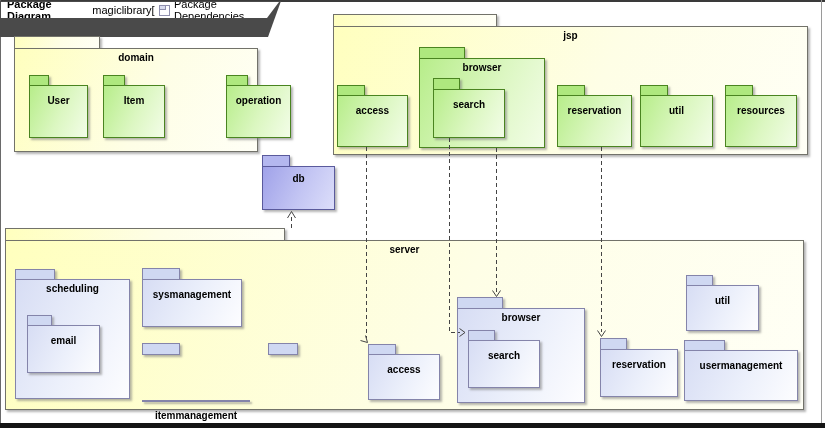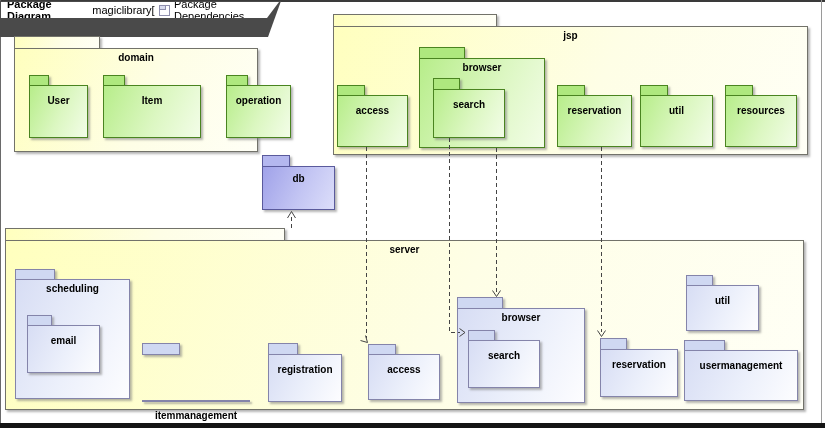--- a/index.html
+++ b/index.html
@@ -64,21 +64,21 @@
     <div class="bd" style="top:12px;">
       <div class="lbl">domain</div>
     </div>
   </div>
   <div class="pkg green leaf" style="left:29px;top:75px;width:59px;height:63px;">
     <div class="tab" style="width:20px;height:11px;"></div>
     <div class="bd" style="top:10px;">
       <div class="lbl">User</div>
     </div>
   </div>
-  <div class="pkg green leaf" style="left:103px;top:75px;width:62px;height:63px;padding-left:36px;">
+  <div class="pkg green leaf" style="left:103px;top:75px;width:62px;height:63px;">
     <div class="tab" style="width:22px;height:11px;"></div>
     <div class="bd" style="top:10px;">
       <div class="lbl">Item</div>
     </div>
   </div>
   <div class="pkg green leaf" style="left:178px;top:75px;width:65px;height:63px;margin-left:48px;">
     <div class="tab" style="width:22px;height:11px;"></div>
     <div class="bd" style="top:10px;">
       <div class="lbl">operation</div>
     </div>
@@ -145,31 +145,34 @@
     <div class="bd" style="top:10px;">
       <div class="lbl">scheduling</div>
     </div>
   </div>
   <div class="pkg blue leaf" style="left:27px;top:315px;width:73px;height:58px;">
     <div class="tab" style="width:25px;height:11px;"></div>
     <div class="bd" style="top:10px;">
       <div class="lbl">email</div>
     </div>
   </div>
+  <div class="pkg blue leaf" style="left:142px;top:268px;width:100px;height:59px;">
+    <div class="tab" style="width:38px;height:12px;"></div>
+    <div class="bd" style="top:11px;">
+      <div class="lbl">sysmanagement</div>
+    </div>
+  </div>
   <div class="pkg blue leaf" style="left:142px;top:343px;width:108px;height:59px;">
     <div class="tab" style="width:38px;height:12px;"></div>
     <div class="bd" style="top:11px;margin-top:46px;">
       <div class="lbl">itemmanagement</div>
     </div>
   </div>
   <div class="pkg blue leaf" style="left:268px;top:343px;width:74px;height:59px;">
     <div class="tab" style="width:30px;height:12px;"></div>
-    <div class="bd" style="top:11px;">
-      <div class="lbl">registration</div>
-    </div>
   </div>
   <div class="pkg blue leaf" style="left:368px;top:344px;width:72px;height:56px;">
     <div class="tab" style="width:28px;height:11px;"></div>
     <div class="bd" style="top:10px;">
       <div class="lbl">access</div>
     </div>
   </div>
   <div class="pkg blue" style="left:457px;top:297px;width:128px;height:106px;">
     <div class="tab" style="width:46px;height:12px;"></div>
     <div class="bd" style="top:11px;">

